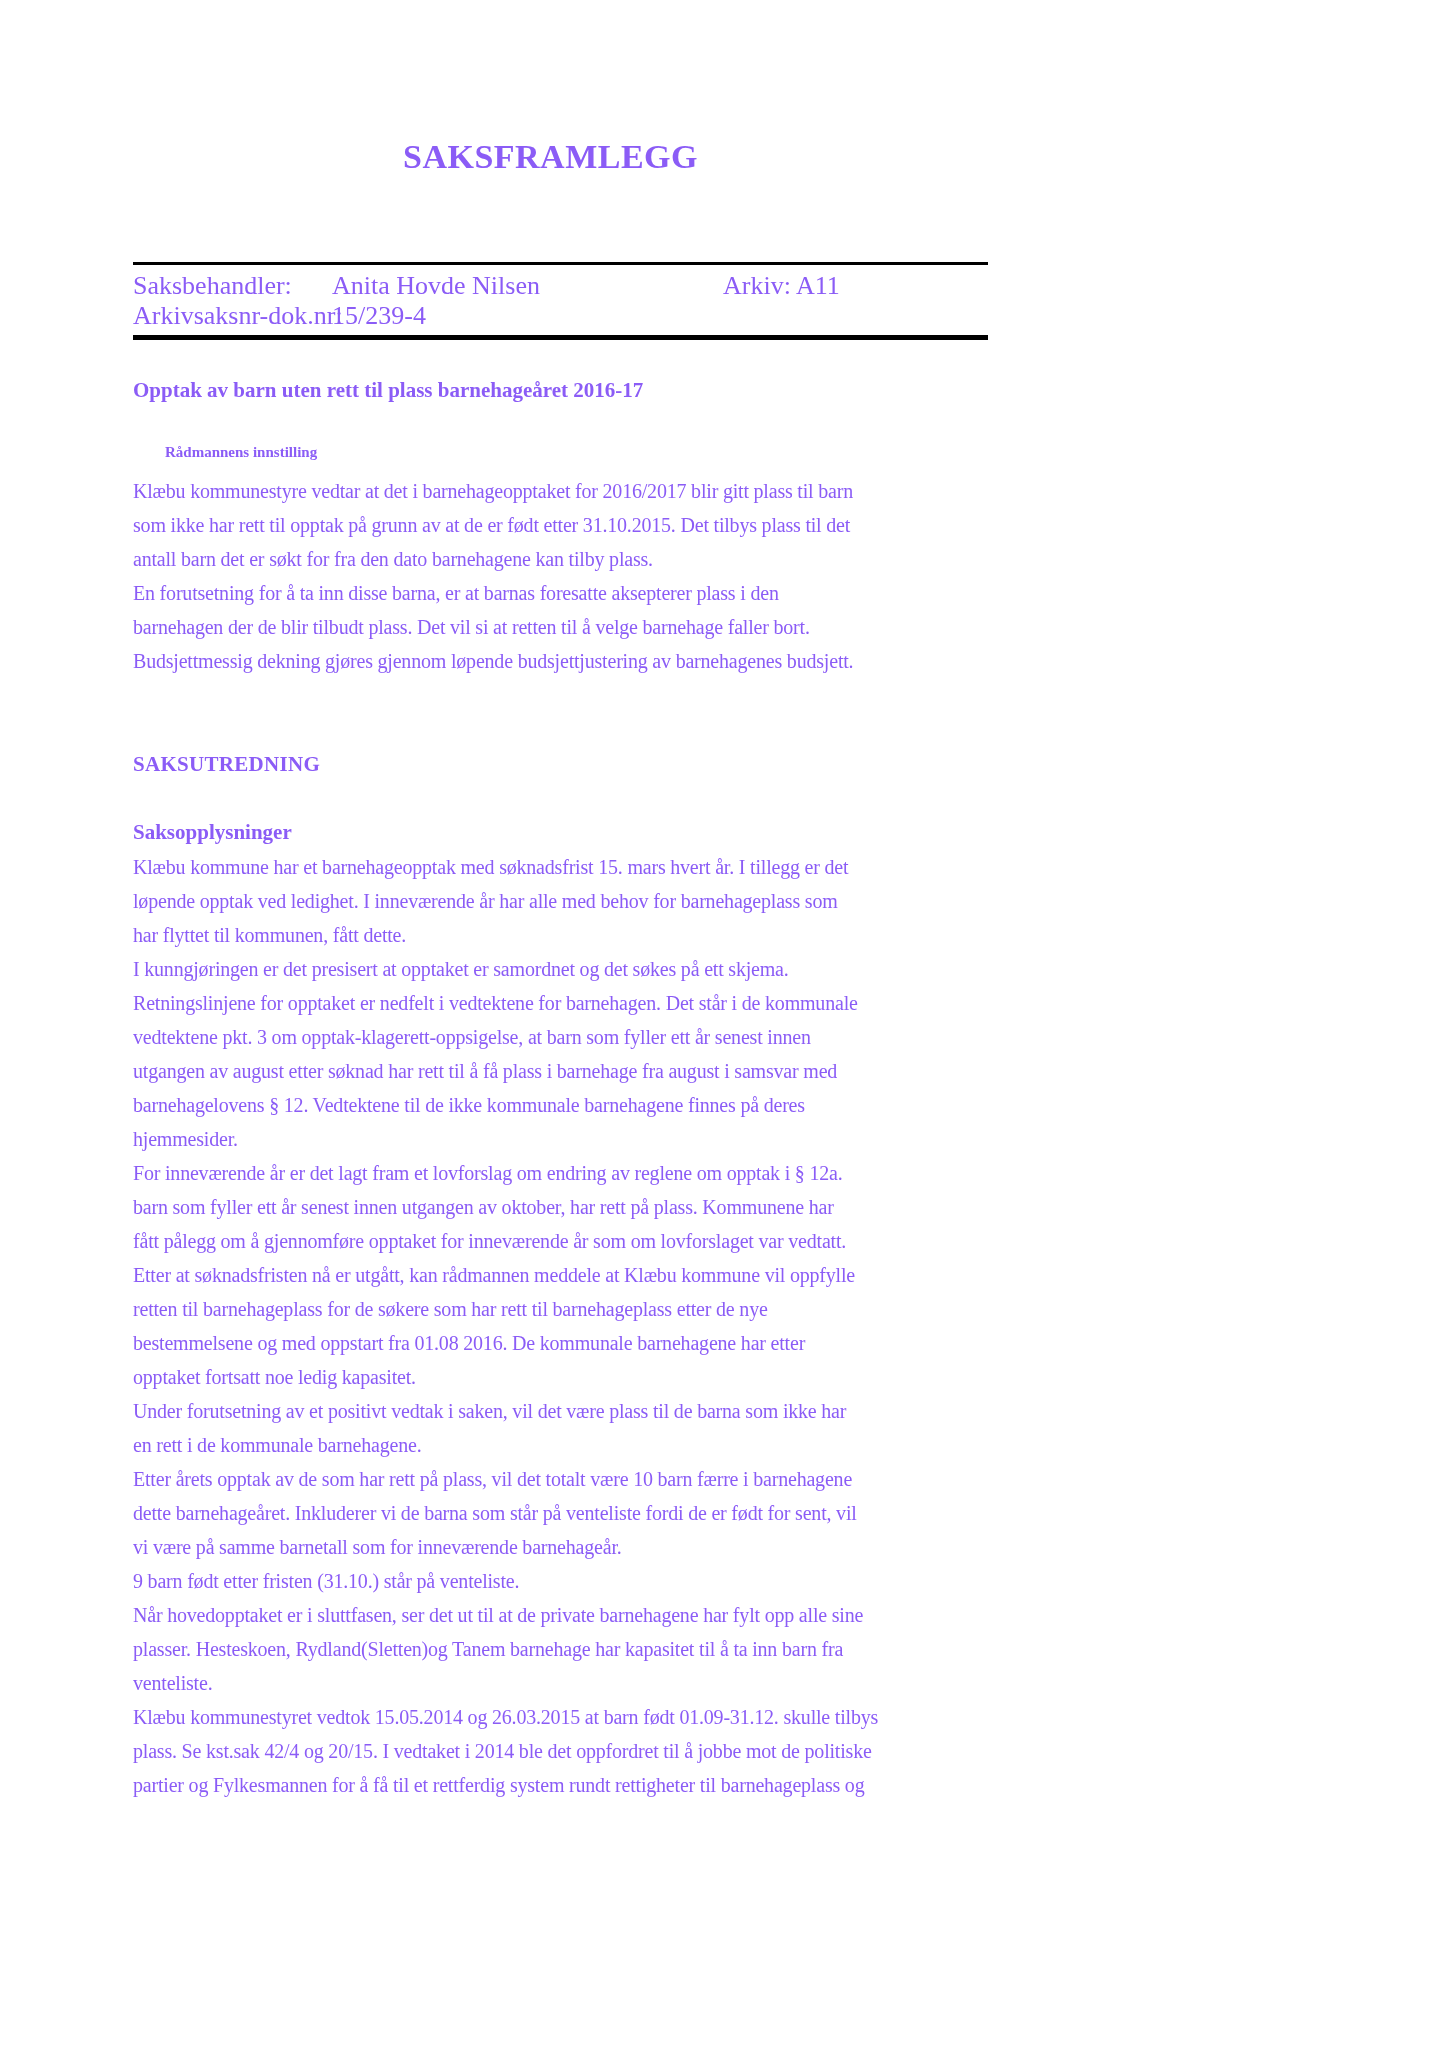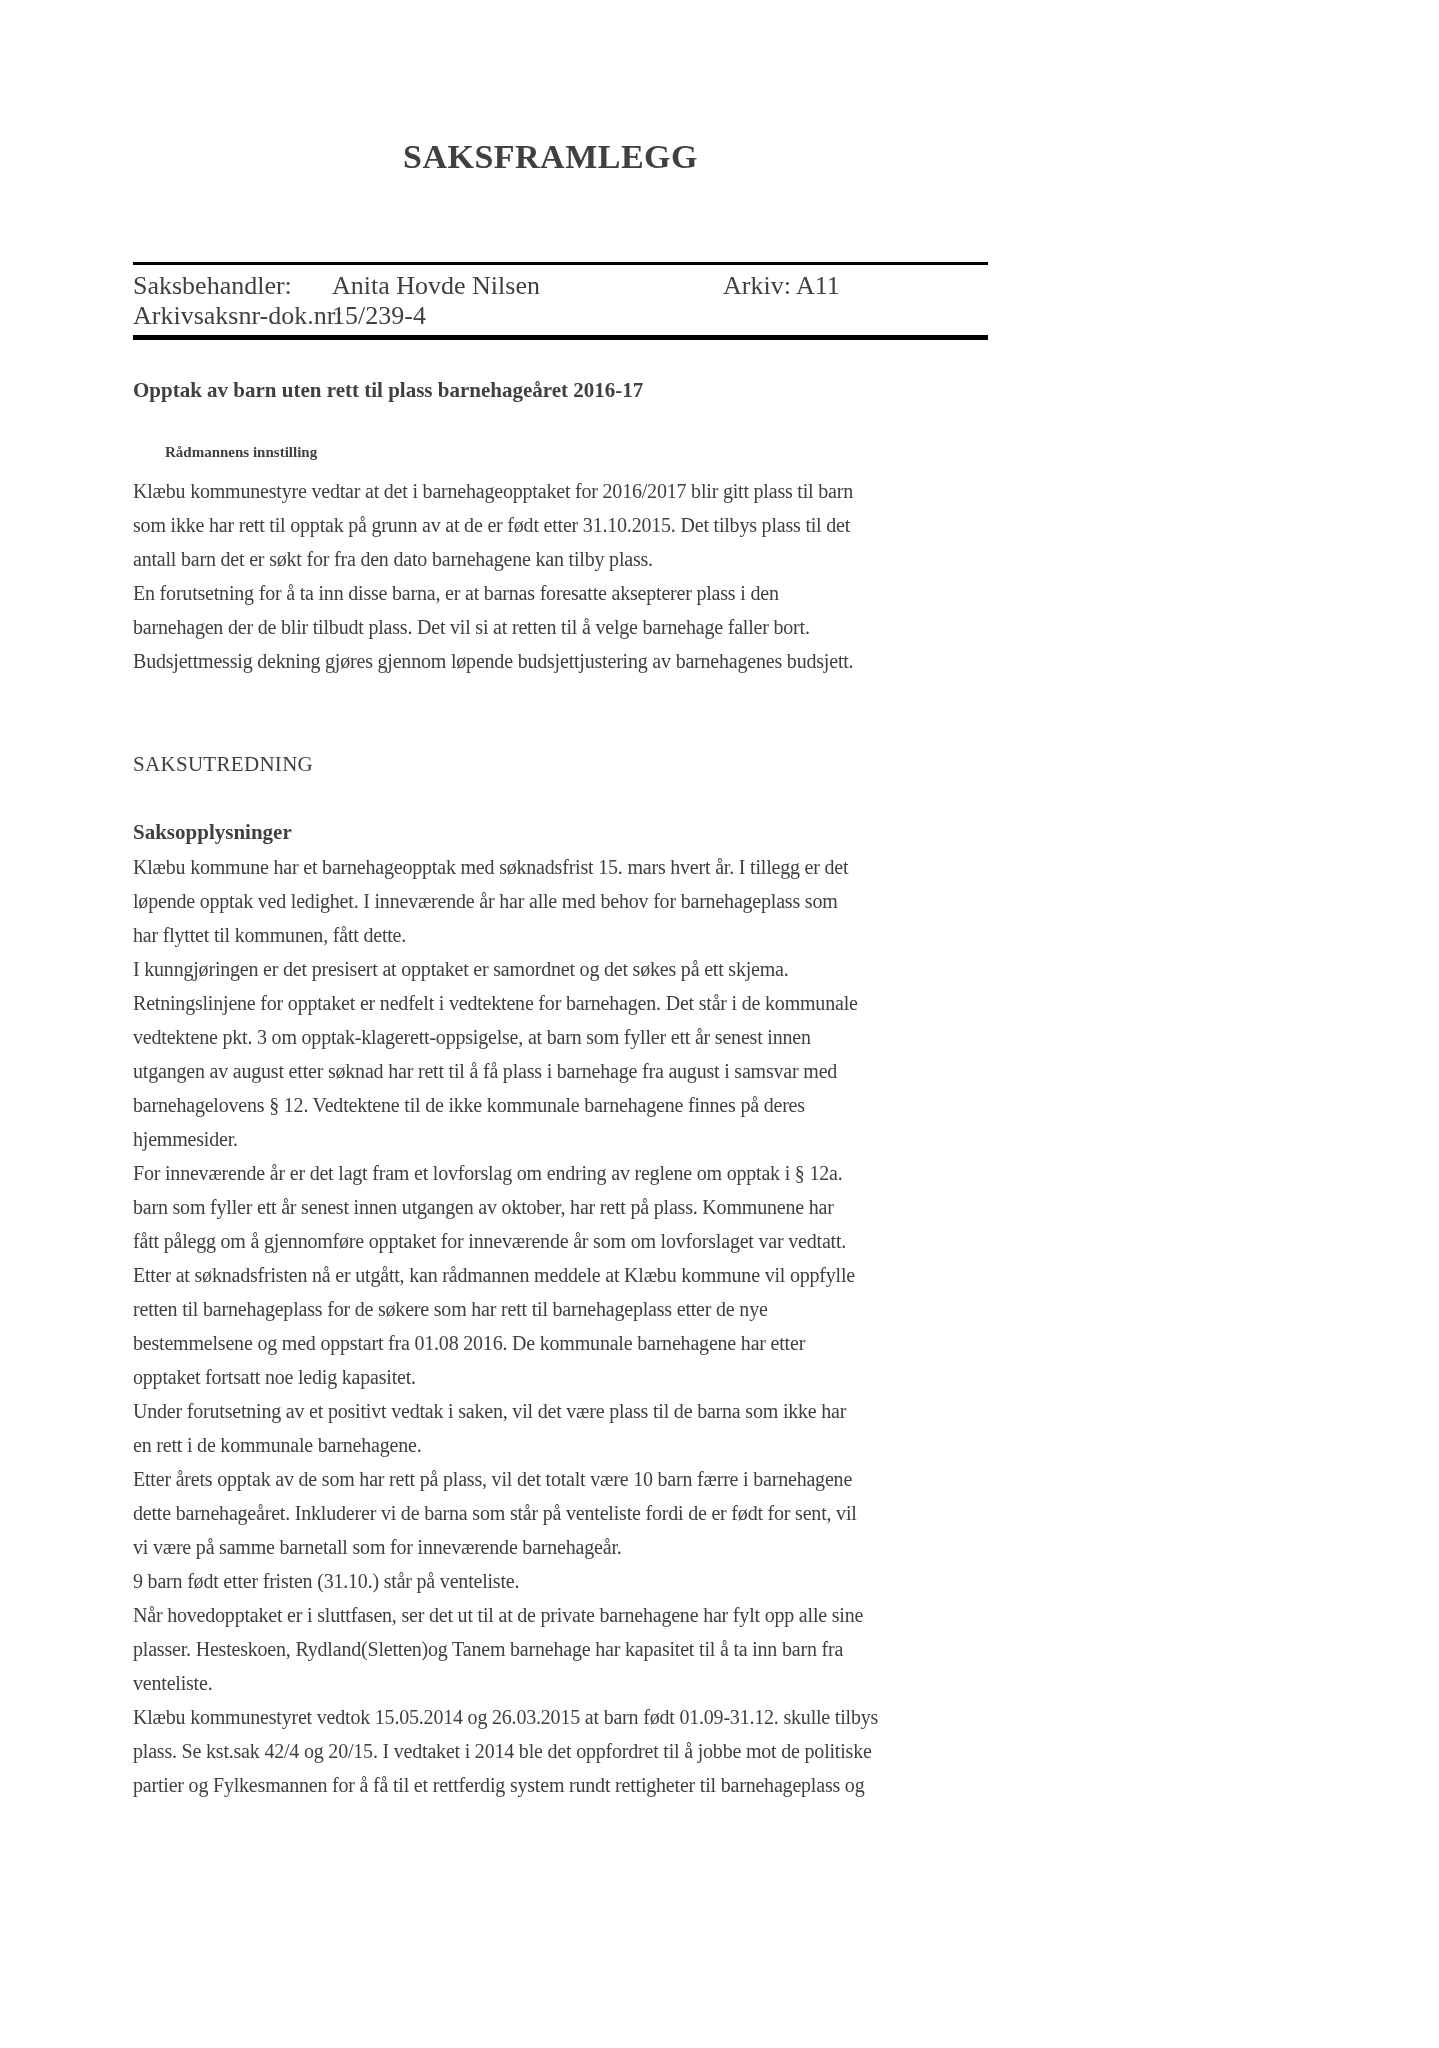--- a/index.html
+++ b/index.html
@@ -7,21 +7,21 @@
     padding: 0;
     background: #ffffff;
   }
   .page {
     position: relative;
     width: 1401px;
     height: 2048px;
     background: #ffffff;
     overflow: hidden;
     font-family: "Liberation Serif", "DejaVu Serif", serif;
-    color: #404040;
+    color: #8b5cf6;
   }
   .abs {
     position: absolute;
     left: 133px;
     width: 835px;
   }
   .doc-title {
     top: 138px;
     font-size: 34px;
     font-weight: bold;
@@ -54,21 +54,21 @@
     font-size: 15px;
     font-weight: bold;
     margin-left: 32px;
   }
   .innstilling-lines {
     top: 474px;
   }
   .h-saksutredning {
     top: 752px;
     font-size: 21px;
-    font-weight: normal;
+    font-weight: bold;
     letter-spacing: 0.3px;
   }
   .h-saksopplysninger {
     top: 820px;
     font-size: 21px;
     font-weight: bold;
   }
   .body-lines {
     top: 850px;
   }

